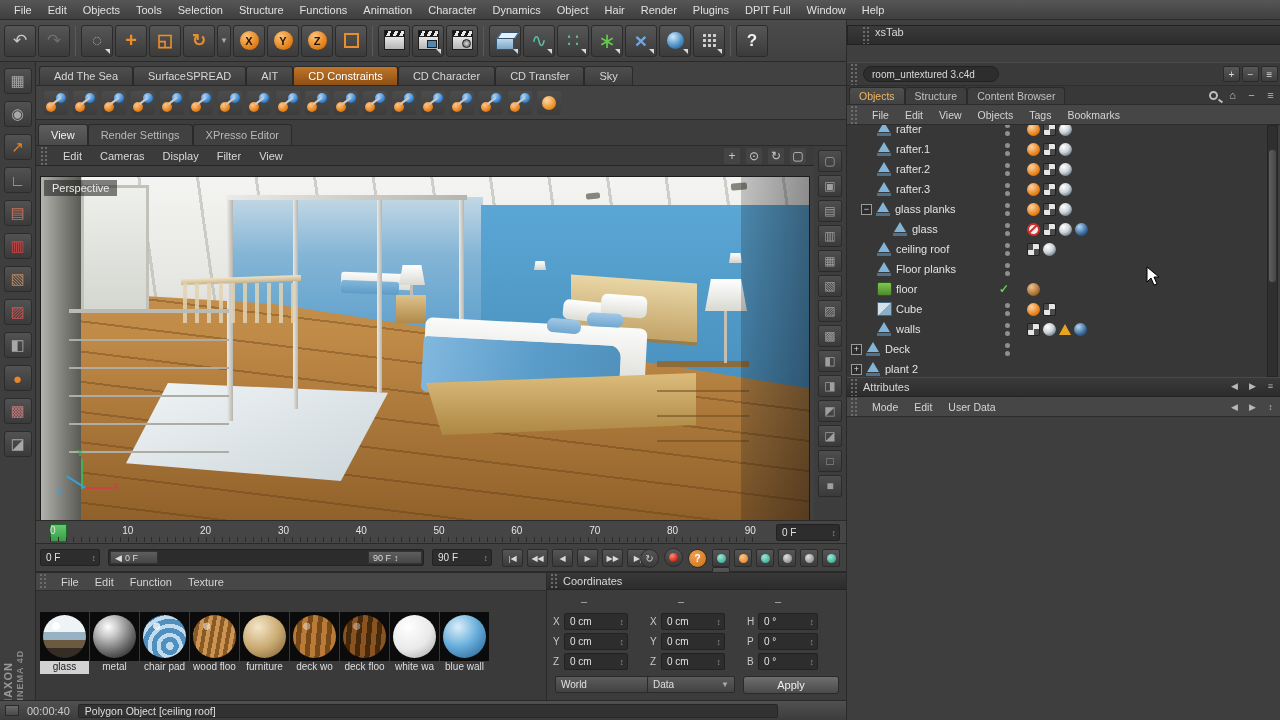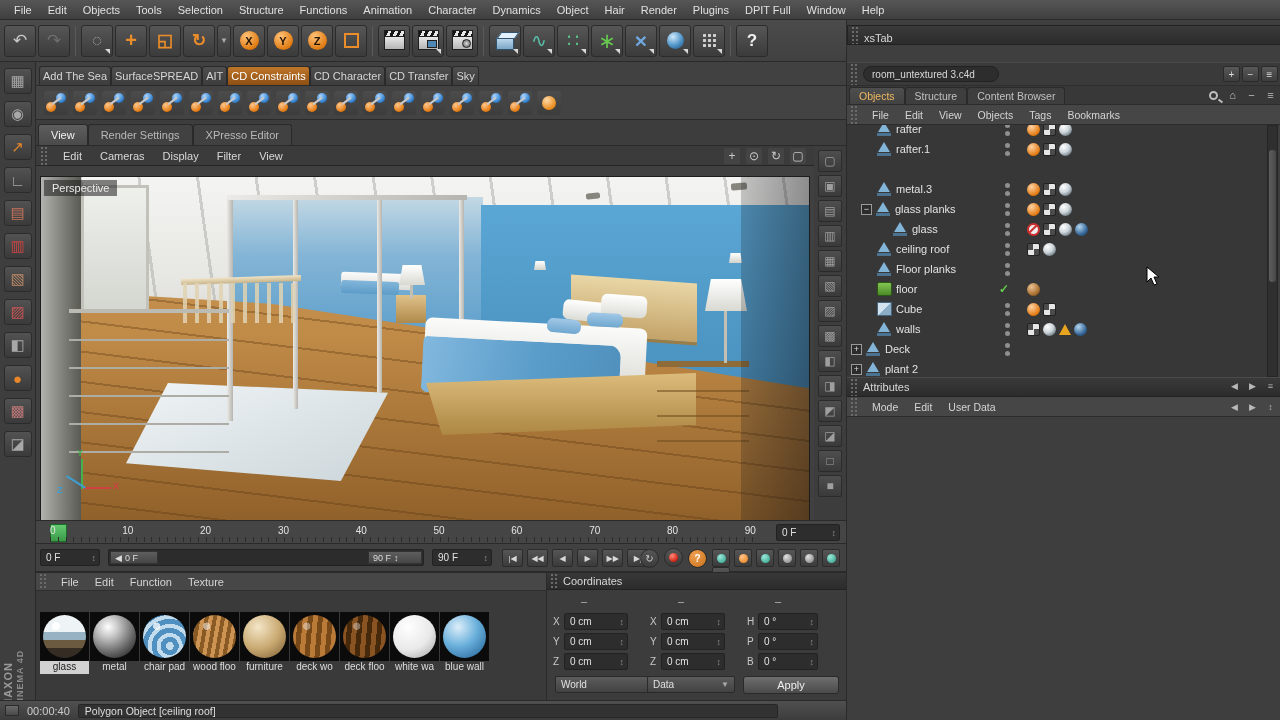--- a/index.html
+++ b/index.html
@@ -36,21 +36,21 @@
   
   .leftbar{left:0;top:62px;width:36px;height:658px;background:#3e3e3e;border-right:1px solid #2a2a2a;display:flex;flex-direction:column;align-items:center;padding-top:6px;gap:7px}
   .lbtn{width:28px;height:26px;background:linear-gradient(#525252,#3a3a3a);border:1px solid #2b2b2b;border-radius:3px;display:flex;align-items:center;justify-content:center;font-size:15px;color:#a8a8a8}
   .lbtn:nth-child(3){color:#e8872a}.lbtn:nth-child(5){color:#c8755a}.lbtn:nth-child(6){color:#c44}.lbtn:nth-child(7){color:#b86}.lbtn:nth-child(8){color:#c55}.lbtn:nth-child(10){color:#e8872a}.lbtn:nth-child(11){color:#b77}
   .brand{left:2px;top:596px;width:32px;height:112px;display:flex;gap:1px}
   .brand span{writing-mode:vertical-rl;transform:rotate(180deg);color:#9a9a9a;font-weight:bold;letter-spacing:1px}
   .brand .b1{font-size:11px}.brand .b2{font-size:9px;color:#8a8a8a}
 
   
   .ptabs{left:36px;top:62px;width:810px;height:24px;background:#414141;border-bottom:1px solid #2a2a2a;display:flex;align-items:stretch;padding-left:3px}
-  .ptab{display:flex;align-items:center;padding:0 3px;border:1px solid #2a2a2a;border-bottom:none;background:linear-gradient(#4e4e4e,#3d3d3d);color:#d6d6d6;margin-top:4px;border-radius:3px 3px 0 0}
+  .ptab{display:flex;align-items:center;padding:0 14px;border:1px solid #2a2a2a;border-bottom:none;background:linear-gradient(#4e4e4e,#3d3d3d);color:#d6d6d6;margin-top:4px;border-radius:3px 3px 0 0}
   .ptab.active{background:linear-gradient(#c47a2c,#9555112);background:linear-gradient(#bf7629,#8e4f13);color:#fff}
   .cirow{left:36px;top:86px;width:810px;height:34px;background:#434343;border-bottom:1px solid #2a2a2a;display:flex;align-items:center;padding-left:8px;gap:5px}
   .cicon{width:24px;height:24px;position:relative;background:linear-gradient(#4c4c4c,#3c3c3c);border-radius:3px}
   .cicon i{position:absolute;border-radius:50%}
   .cicon .o{width:10px;height:10px;left:2px;top:11px;background:radial-gradient(circle at 35% 30%,#ffc58a,#e2790f 70%,#8f4a04)}
   .cicon .b{width:10px;height:10px;right:2px;top:2px;background:radial-gradient(circle at 35% 30%,#a8d4ff,#2c7ac8 70%,#0d3a68)}
   .cicon::after{content:"";position:absolute;left:7px;top:9px;width:11px;height:2px;background:#c9c9c9;transform:rotate(-38deg)}
   .cicon.clock::after{display:none}
   .cicon.clock .o{left:5px;top:5px;width:14px;height:14px;background:radial-gradient(circle at 35% 30%,#ffd9a8,#e88a1a 70%,#9a5206)}
   .vtabs{left:36px;top:120px;width:810px;height:26px;background:#3d3d3d;border-bottom:1px solid #2a2a2a;display:flex;align-items:flex-end;padding-left:2px}
@@ -150,21 +150,21 @@
   .b-blue{background:radial-gradient(circle at 35% 28%,#dcEEf9,#6ab0dc 46%,#28689a 92%)}
   .coords{left:546px;top:572px;width:300px;height:128px;background:#3c3c3c;border-left:1px solid #2a2a2a;border-top:1px solid #2a2a2a}
   .dash{position:absolute;top:22px;color:#bbb}
   .clabel{position:absolute;width:10px;color:#c8c8c8;font-size:10px}
   .cnf{position:absolute;width:64px}
   .sel2{height:17px;background:linear-gradient(#5c5c5c,#424242);border:1px solid #2a2a2a;border-radius:2px;display:flex;align-items:center;justify-content:space-between;padding:0 5px;font-size:10px;color:#e0e0e0}
   .applybtn{height:18px;background:linear-gradient(#6e6e6e,#4a4a4a);border:1px solid #2a2a2a;border-radius:3px;display:flex;align-items:center;justify-content:center;color:#efefef}
 
   
   .rpanel{left:846px;top:20px;width:434px;height:700px;background:#3f3f3f;border-left:1px solid #2a2a2a}
-  .xstab{position:absolute;left:0;top:5px;width:434px;height:20px;background:linear-gradient(#3a3a3a,#2c2c2c);border:1px solid #222;display:flex;align-items:flex-end;padding-left:3px;color:#d8d8d8}
+  .xstab{position:absolute;left:0;top:5px;width:434px;height:20px;background:linear-gradient(#3a3a3a,#2c2c2c);border:1px solid #222;display:flex;align-items:flex-start;padding-left:14px;color:#d8d8d8}
   .filebar{position:absolute;left:0;top:42px;width:434px;height:24px;background:#3a3a3a;border-top:1px solid #4a4a4a;border-bottom:1px solid #2e2e2e;display:flex;align-items:center;padding-left:3px}
   .filefield{width:136px;height:16px;background:#2d2d2d;border:1px solid #222;border-radius:8px;color:#d8d8d8;font-size:10px;display:flex;align-items:center;padding:0 8px;white-space:nowrap;overflow:hidden}
   .fbtn{width:17px;height:16px;background:linear-gradient(#585858,#3d3d3d);border:1px solid #2a2a2a;border-radius:2px;display:flex;align-items:center;justify-content:center;color:#ddd;font-size:10px;margin-left:2px}
   .omtabs{position:absolute;left:0;top:66px;width:434px;height:19px;background:#383838;border-bottom:1px solid #2c2c2c;display:flex;align-items:flex-end;padding-left:2px}
   .omtab{padding:2px 9px;border:1px solid #2a2a2a;border-bottom:none;background:#3e3e3e;color:#c0c0c0;border-radius:3px 3px 0 0;font-size:10.5px}
   .omtab.active{background:linear-gradient(#4e4e4e,#424242);color:#f0b860}
   .omicons{position:absolute;right:3px;top:2px;display:flex;gap:4px;align-items:center}
   .omicons span{width:15px;height:14px;display:flex;align-items:center;justify-content:center;color:#bdbdbd;font-size:11px}
   .mag{width:9px;height:9px;border:2px solid #bdbdbd;border-radius:50%;position:relative}
   .mag::after{content:"";position:absolute;left:7px;top:7px;width:5px;height:2px;background:#bdbdbd;transform:rotate(40deg)}
@@ -826,23 +826,36 @@
         <span class="om-dots">
             <i class="dot"></i>
             <i class="dot"></i>
           </span>
         <span class="om-tags">
             <i class="tag t-ball"></i>
             <i class="tag t-check"></i>
             <i class="tag t-sph"></i>
           </span>
       </div>
+      <div class="om-row" style="top:34px;padding-left:30px">
+        <span class="oi oi-poly"></span>
+          <span class="om-label">rafter.2</span>
+        <span class="om-dots">
+            <i class="dot"></i>
+            <i class="dot"></i>
+          </span>
+        <span class="om-tags">
+            <i class="tag t-ball"></i>
+            <i class="tag t-check"></i>
+            <i class="tag t-sph"></i>
+          </span>
+      </div>
       <div class="om-row" style="top:54px;padding-left:30px">
         <span class="oi oi-poly"></span>
-          <span class="om-label">metal.3</span>
+          <span class="om-label">rafter.3</span>
         <span class="om-dots">
             <i class="dot"></i>
             <i class="dot"></i>
           </span>
         <span class="om-tags">
             <i class="tag t-ball"></i>
             <i class="tag t-check"></i>
             <i class="tag t-sph"></i>
           </span>
       </div>

